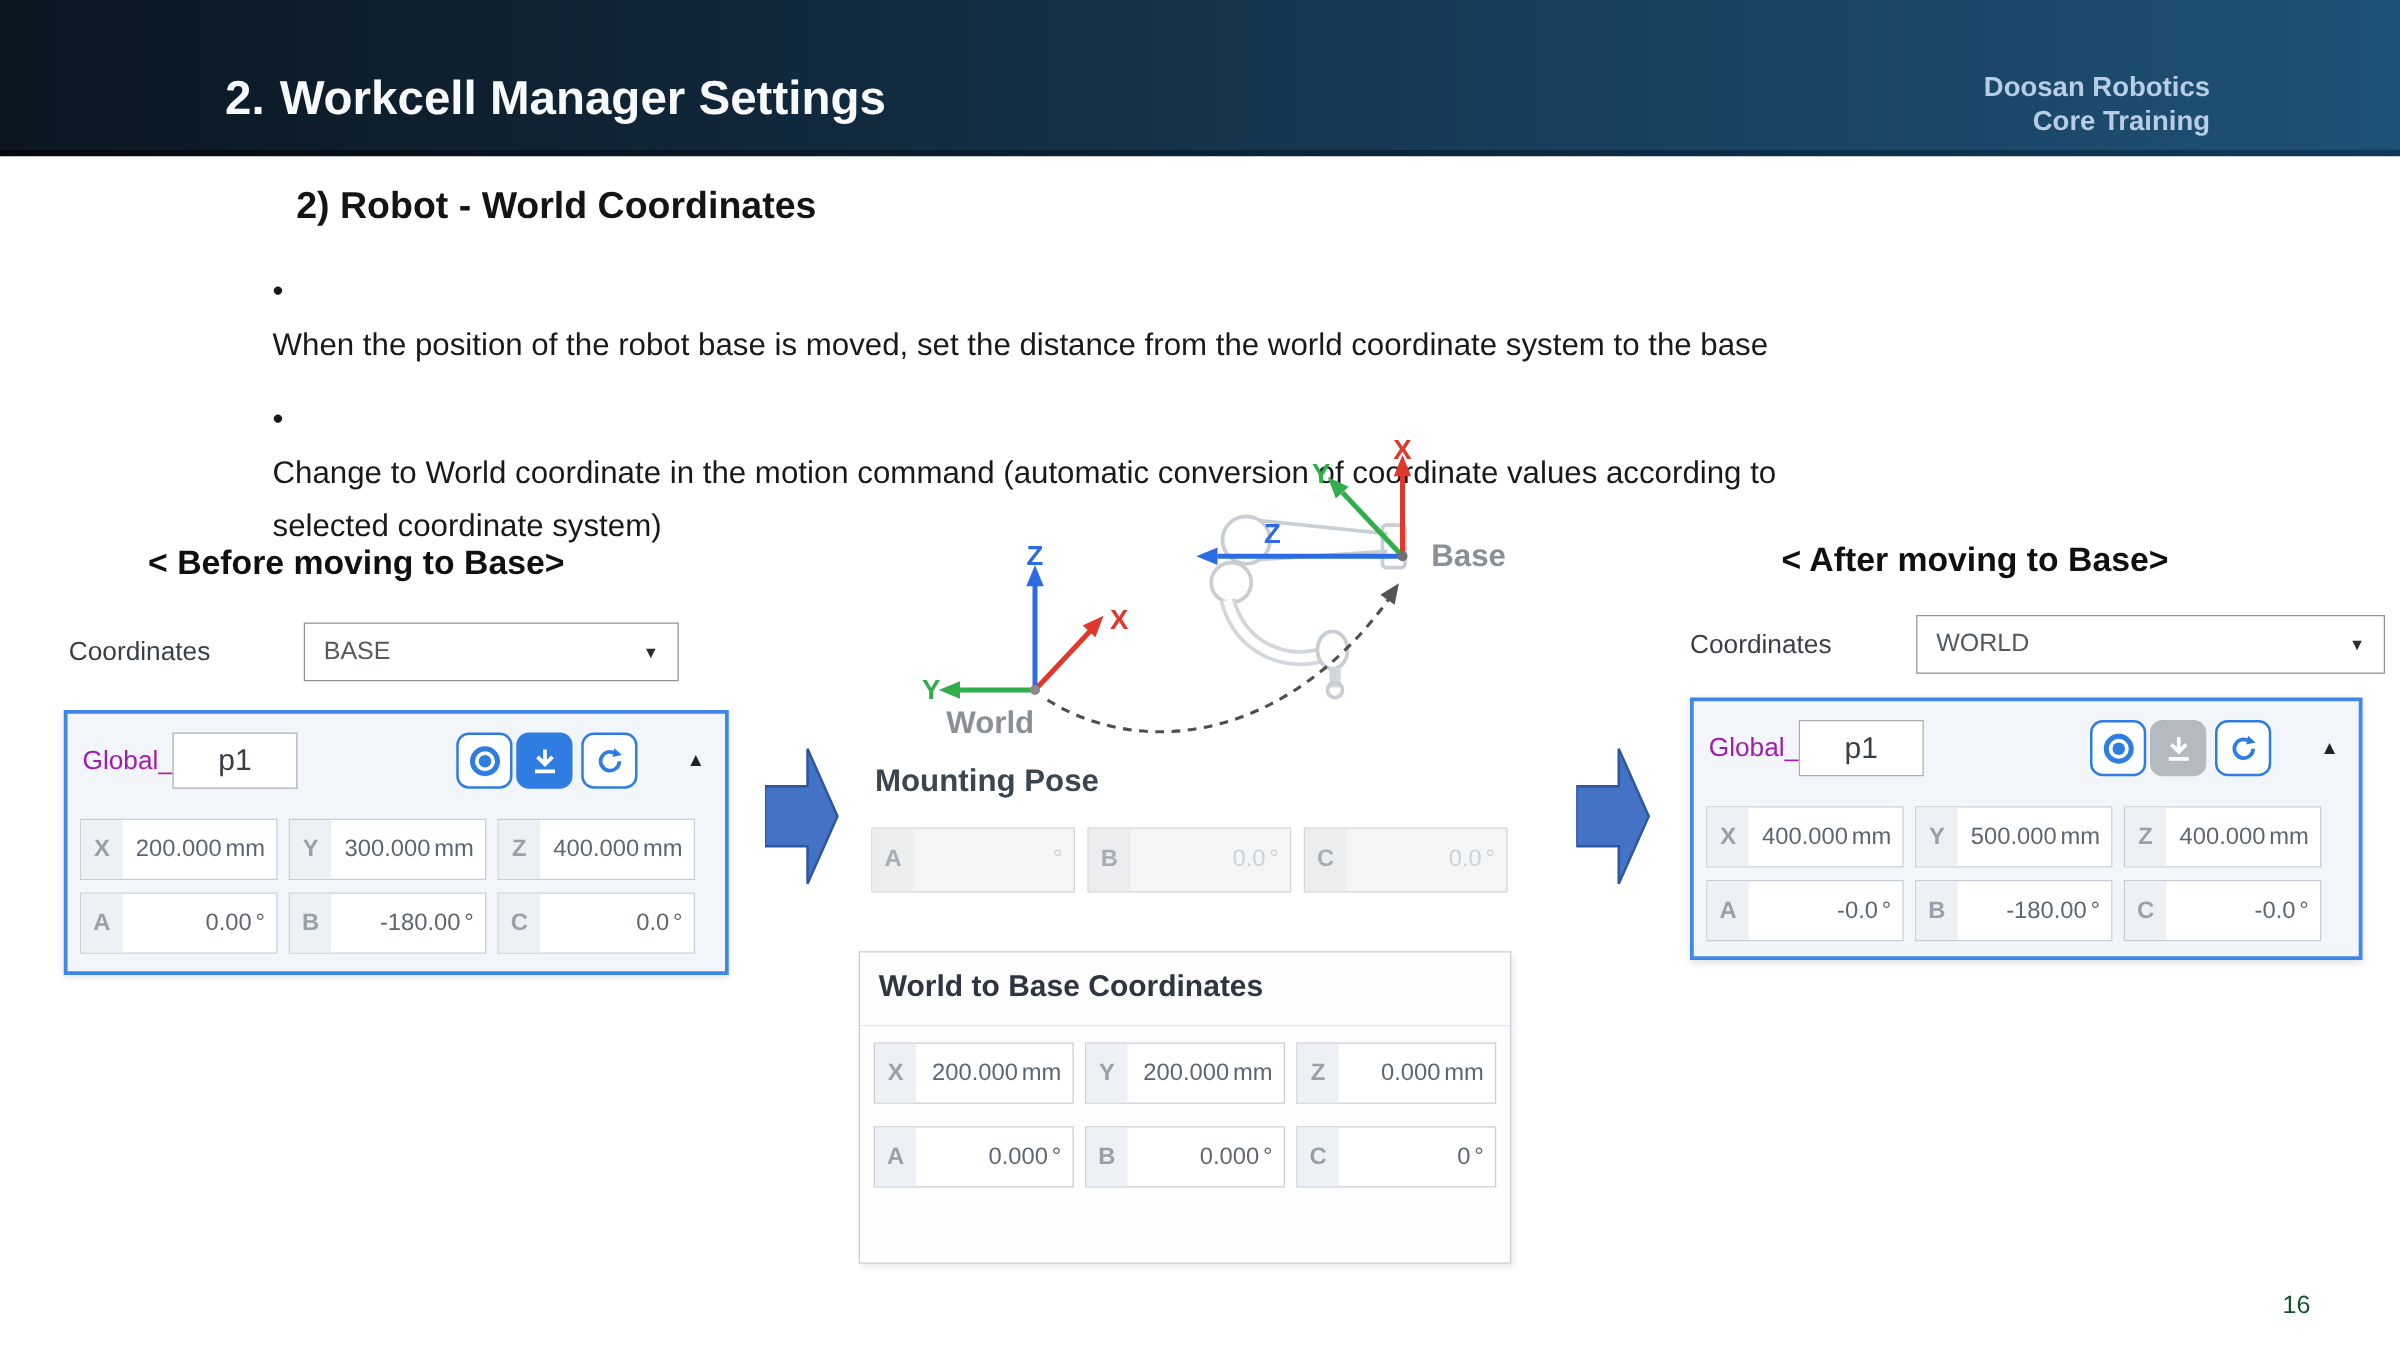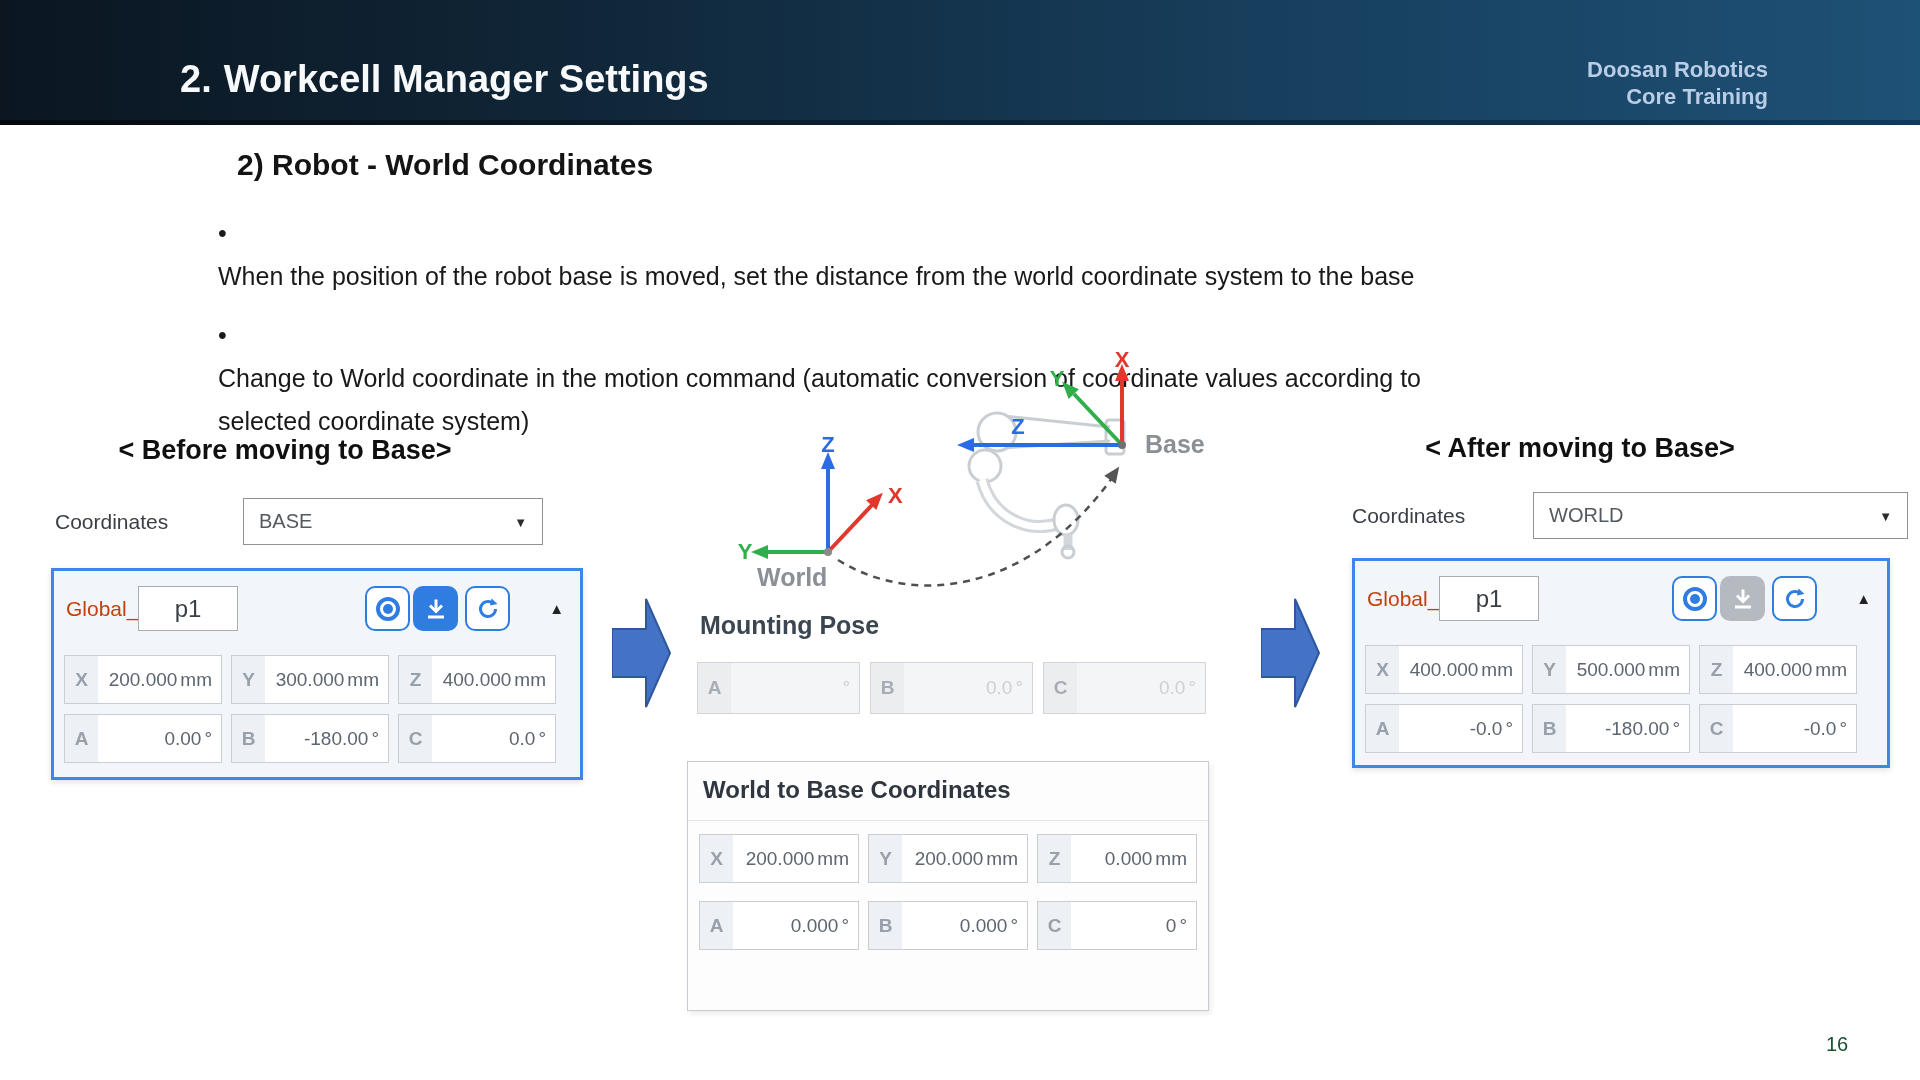--- a/index.html
+++ b/index.html
@@ -29,21 +29,21 @@
   .coord-label { position:absolute; font-size:21px; font-weight:normal; color:#3a3f46; height:47px; line-height:47px; }
   .dropdown { position:absolute; height:47px; background:#fff; border:1px solid #8f9397;
               display:flex; align-items:center; padding:0 15px; cursor:pointer; }
   .dd-value { flex:1; font-size:20px; color:#555a60; }
   .dd-arrow::before { content:"▼"; font-size:13px; color:#2d2d2d; }
 
   
   .pose-panel { position:absolute; background:#f2f5f9; border:3px solid #3e86e8;
                 box-shadow:0 2px 6px rgba(0,0,0,0.12); }
   .g-label { position:absolute; left:12px; top:16px; height:44px; line-height:44px;
-             font-size:21px; color:#c2410c; }
+             font-size:21px; color:#a21caf; }
   .g-input { position:absolute; left:84px; top:15px; width:100px; height:45px; background:#fff;
              border:1px solid #a9adb2; display:flex; align-items:center; justify-content:center;
              font-size:24px; color:#3a3f45; }
   .icon-btn { position:absolute; top:15px; width:45px; height:45px; border-radius:10px;
               border:2px solid #2f7de1; background:#fff; display:flex; align-items:center;
               justify-content:center; cursor:pointer; padding:0; }
   .icon-btn.primary { background:#2f7de1; }
   .icon-btn.gray { background:#b4bac0; border-color:#b4bac0; }
   .icon-btn svg { display:block; }
   .rec-icon { width:24px; height:24px; border:4px solid #2f7de1; border-radius:50%; position:relative; }

